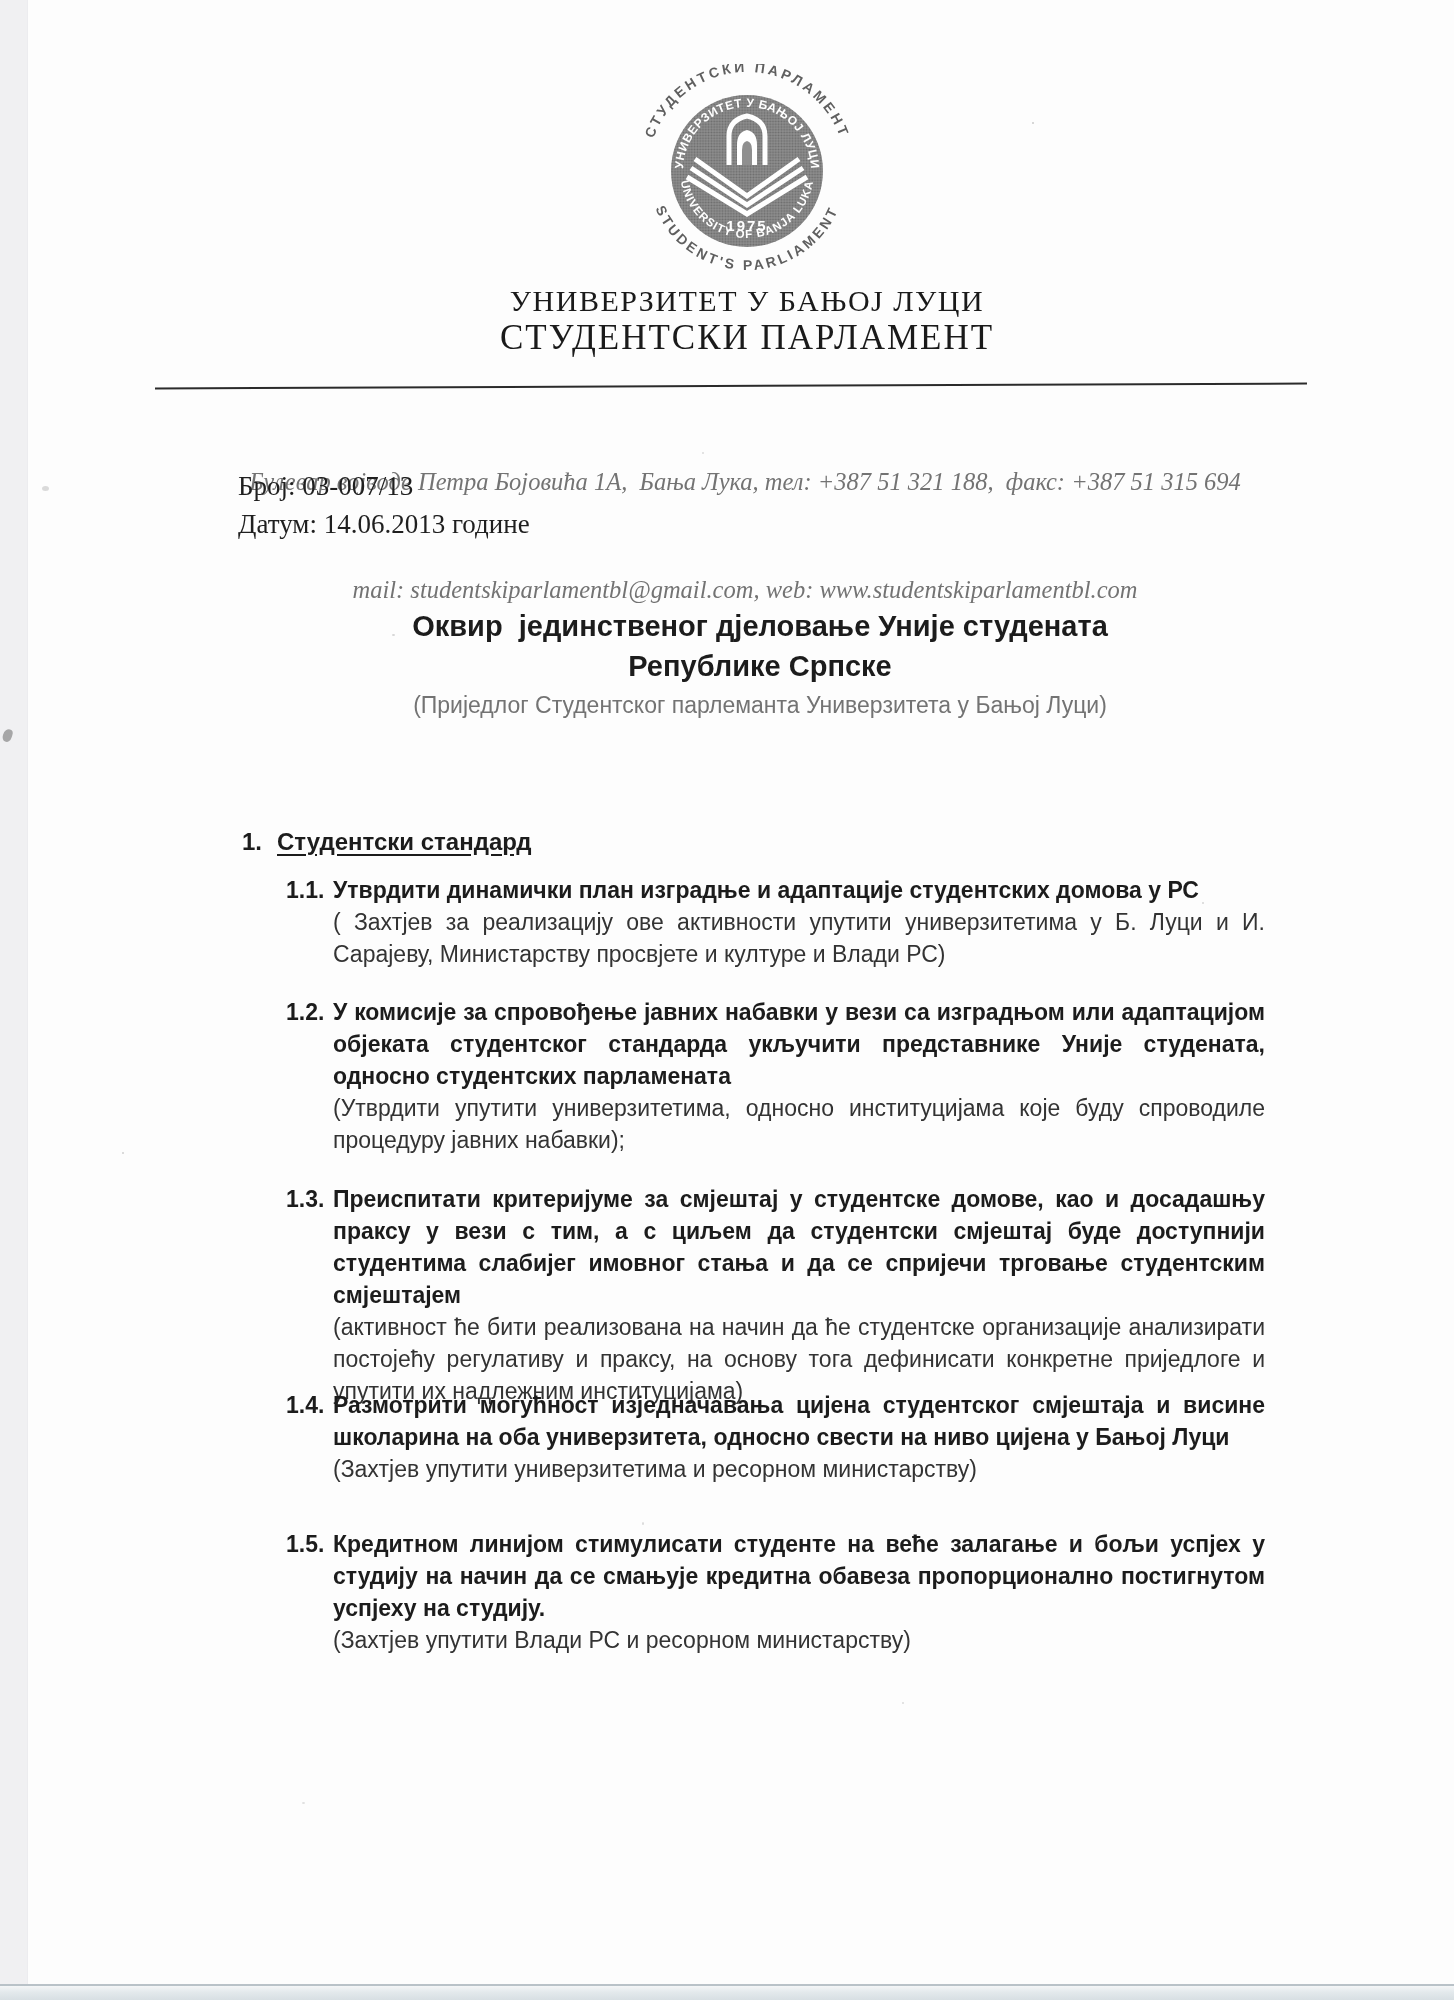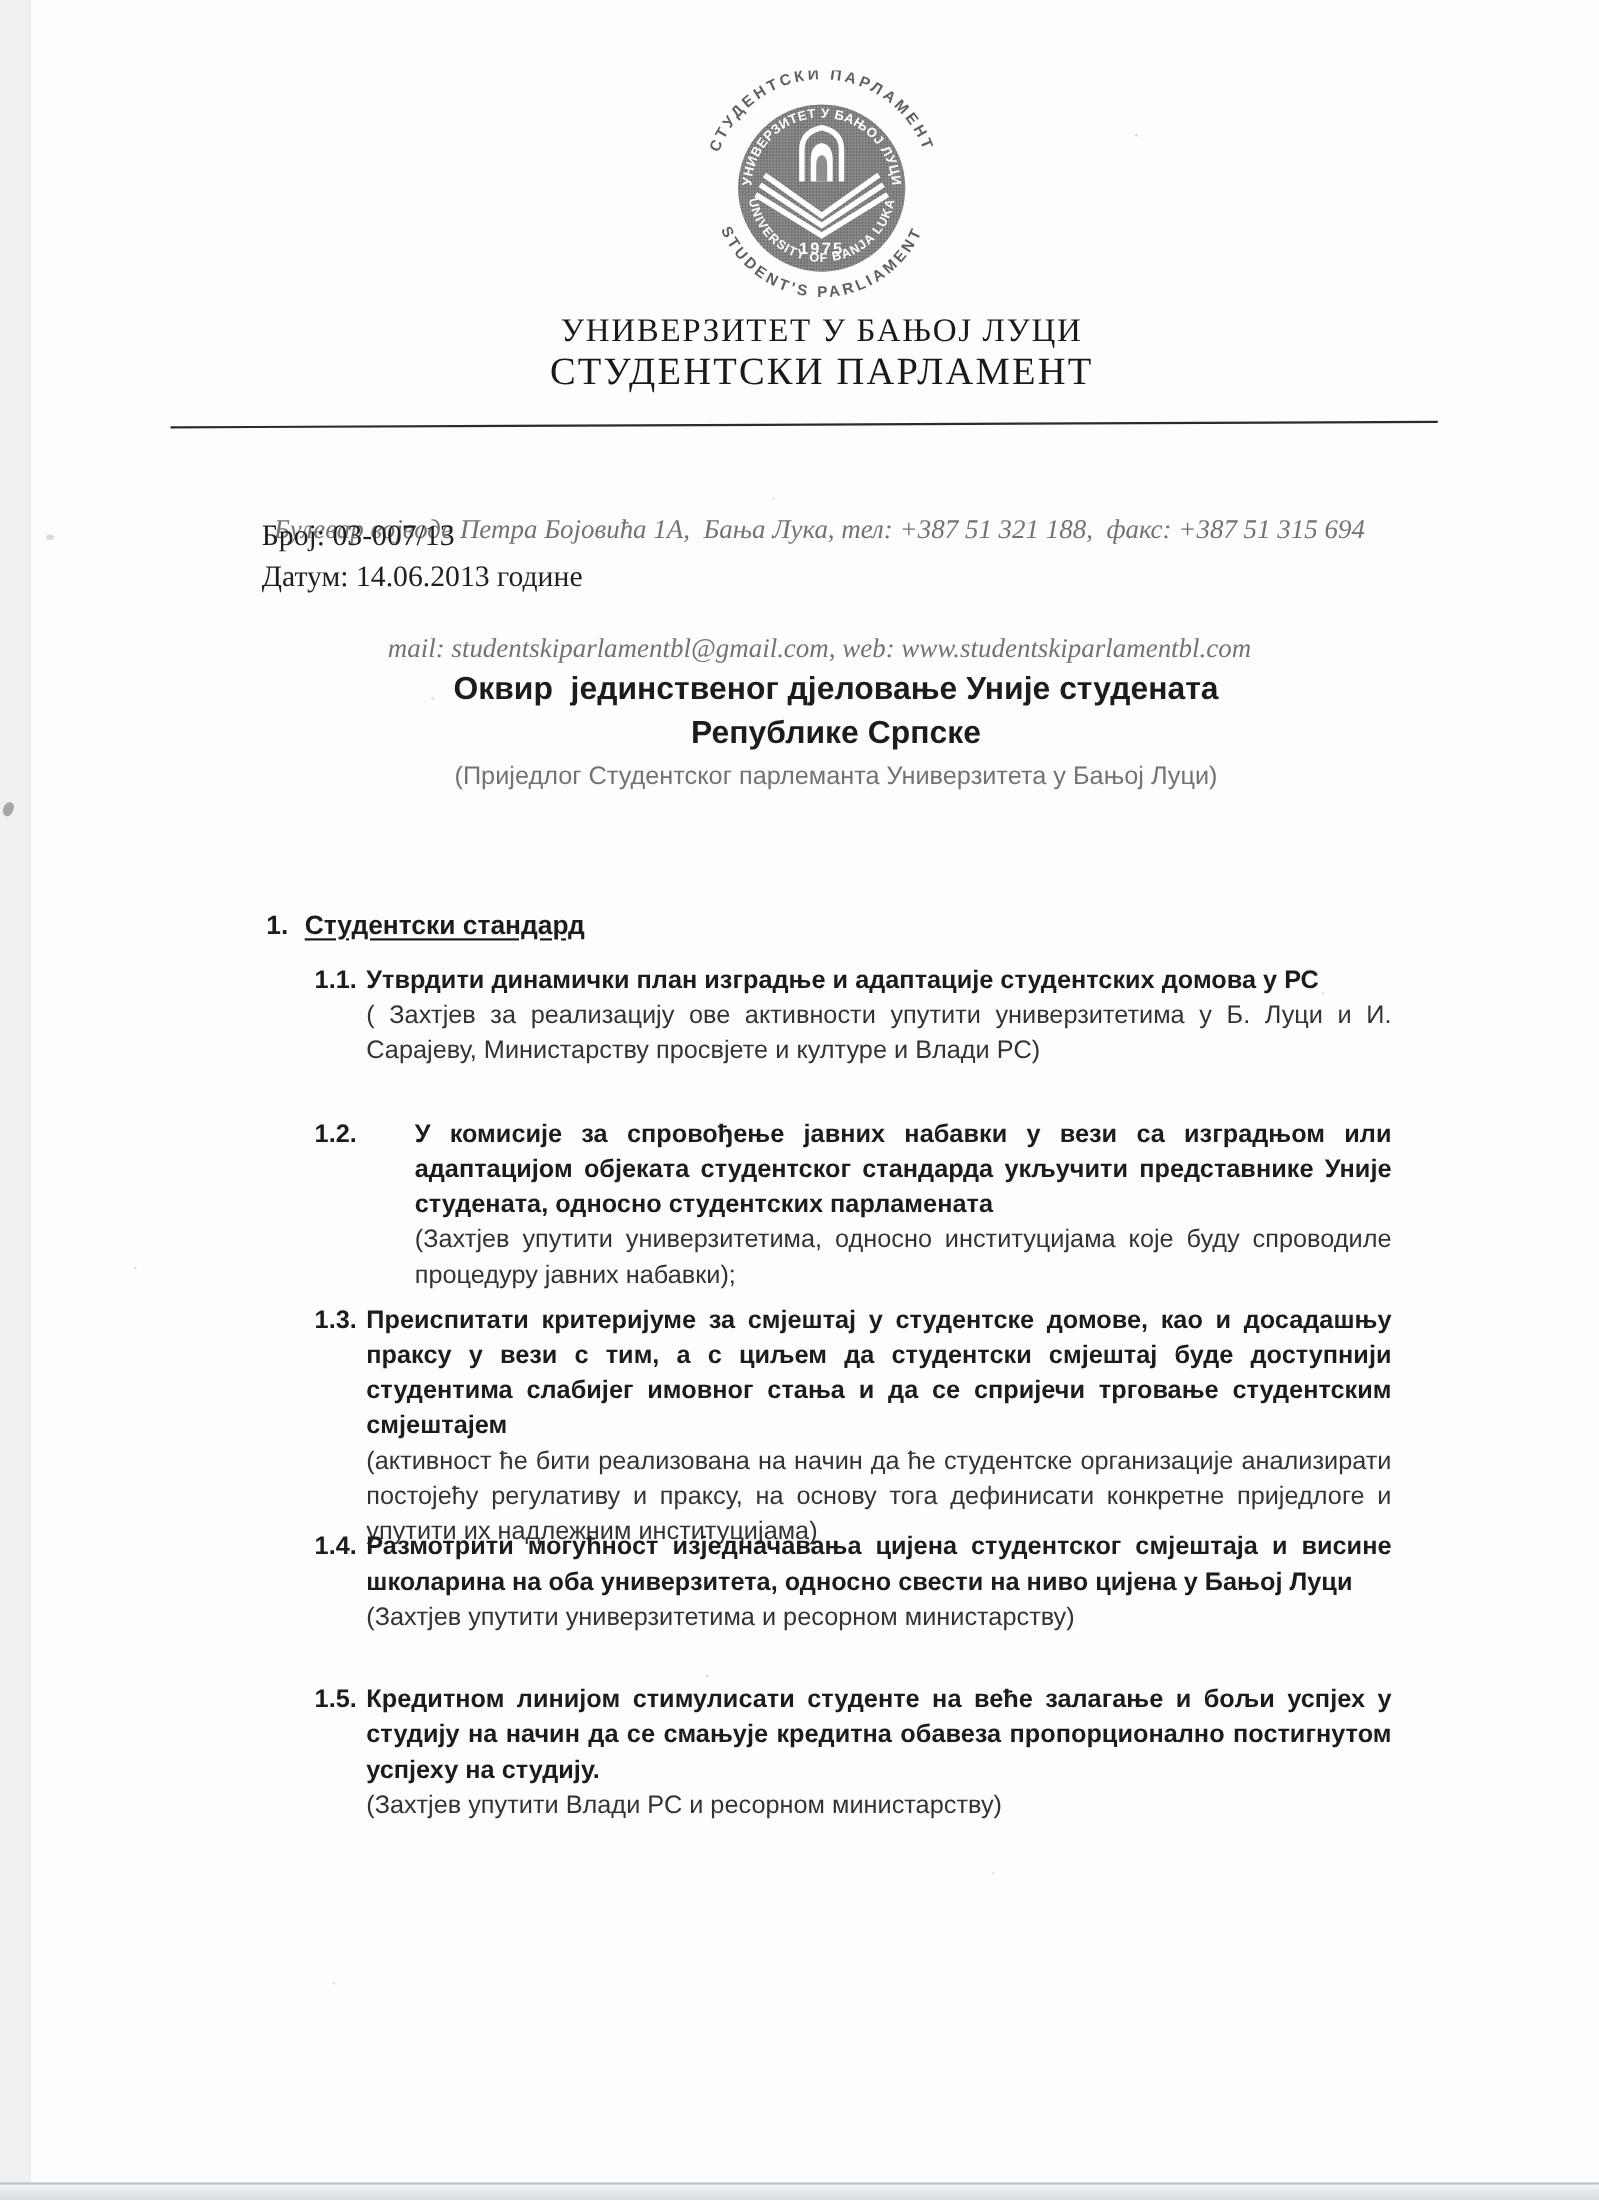--- a/index.html
+++ b/index.html
@@ -80,21 +80,21 @@
               line-height:32px; color:#1c1c1c; }
   .sec-head .lbl { text-decoration:underline; text-underline-offset:4px; }
   .item { position:absolute; left:44px; right:0; display:flex; }
   .item .num { flex:0 0 47px; font-size:23px; font-weight:bold; line-height:32px;
                color:#1c1c1c; }
   .item .txt { flex:1; }
   .item .txt p { margin:0; font-size:23px; line-height:32px;
                  text-align:justify; }
   .item .txt p.b { font-weight:bold; color:#1c1c1c; }
   .item .txt p.n { font-weight:normal; color:#333; }
-  .i11 { top:48px; }  .i12 { top:188px;gap:44px; } .i13 { top:357px; }
+  .i11 { top:48px; }  .i12 { top:170px; } .i13 { top:357px; }
   .i14 { top:563px; } .i15 { top:702px; }
 </style>
 </head>
 <body>
 
 <div class="page">
 
   <div class="edge-left"></div>
 
   <div class="logo">
@@ -172,21 +172,21 @@
       <div class="txt">
         <p class="b">Утврдити динамички план изградње и адаптације студентских домова у РС</p>
         <p class="n">( Захтјев за реализацију ове активности упутити универзитетима у Б. Луци и И. Сарајеву, Министарству просвјете и културе и Влади РС)</p>
       </div>
     </div>
 
     <div class="item i12">
       <div class="num">1.2.</div>
       <div class="txt">
         <p class="b">У комисије за спровођење јавних набавки у вези са изградњом или адаптацијом објеката студентског стандарда укључити представнике Уније студената, односно студентских парламената</p>
-        <p class="n">(Захтјев упутити универзитетима, односно институцијама које буду спроводиле процедуру јавних набавки);</p>
+        <p class="n">(Утврдити упутити универзитетима, односно институцијама које буду спроводиле процедуру јавних набавки);</p>
       </div>
     </div>
 
     <div class="item i13">
       <div class="num">1.3.</div>
       <div class="txt">
         <p class="b">Преиспитати критеријуме за смјештај у студентске домове, као и досадашњу праксу у вези с тим, а с циљем да студентски смјештај буде доступнији студентима слабијег имовног стања и да се спријечи трговање студентским смјештајем</p>
         <p class="n">(активност ће бити реализована на начин да ће студентске организације анализирати постојећу регулативу и праксу, на основу тога дефинисати конкретне приједлоге и упутити их надлежним институцијама)</p>
       </div>
     </div>

